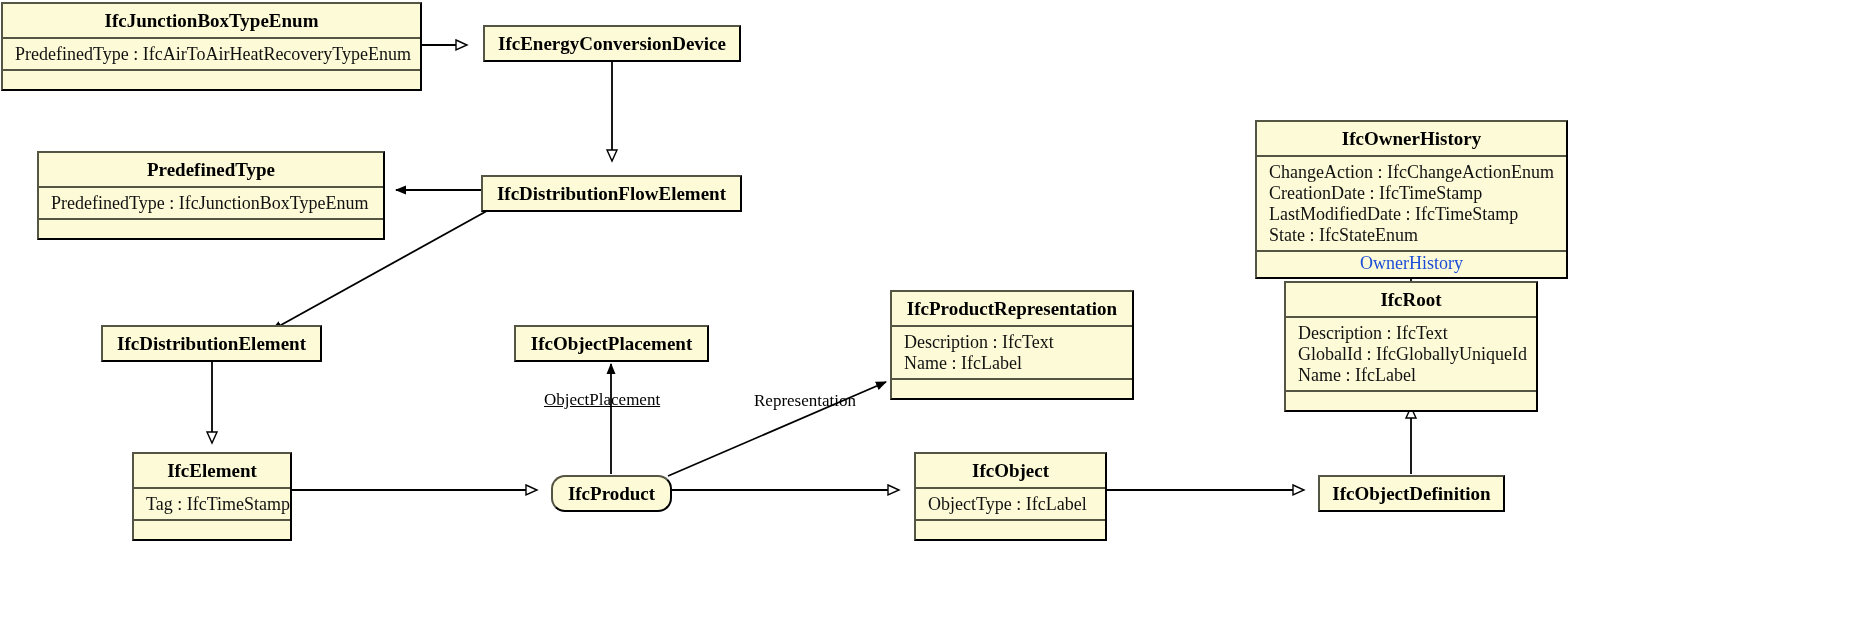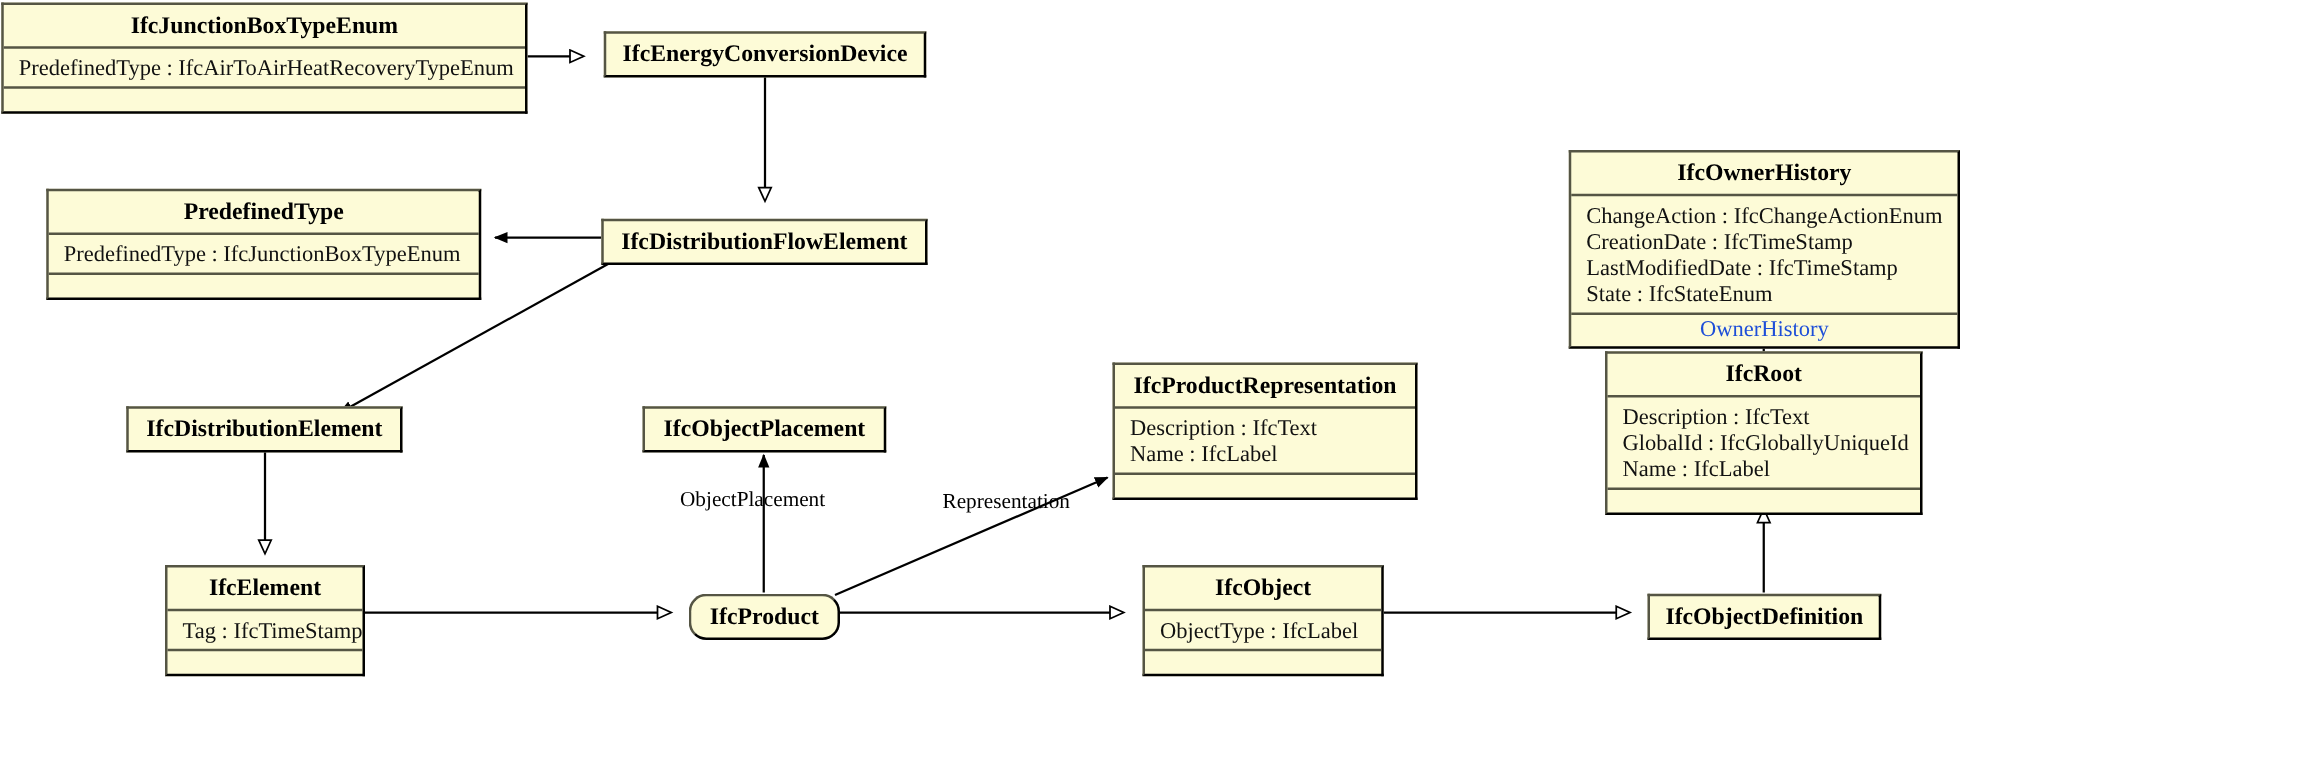--- a/index.html
+++ b/index.html
@@ -240,16 +240,16 @@
       <div class="uml-attr">ObjectType : IfcLabel</div>
     </div>
     <div class="uml-sep"></div>
     <div class="uml-ops" style="height:14px;"></div>
   </div>
 
   <div class="uml-class" style="left:1318px; top:475px; width:187px;">
     <div class="uml-name">IfcObjectDefinition</div>
   </div>
 
-  <div class="edge-label" style="left:544px; top:390px;">ObjectPlacement</div>
+  <div class="edge-label" style="left:544px; top:390px;text-decoration:underline;">ObjectPlacement</div>
   <div class="edge-label" style="left:754px; top:391px;">Representation</div>
 
 </div>
 
 </body></html>

